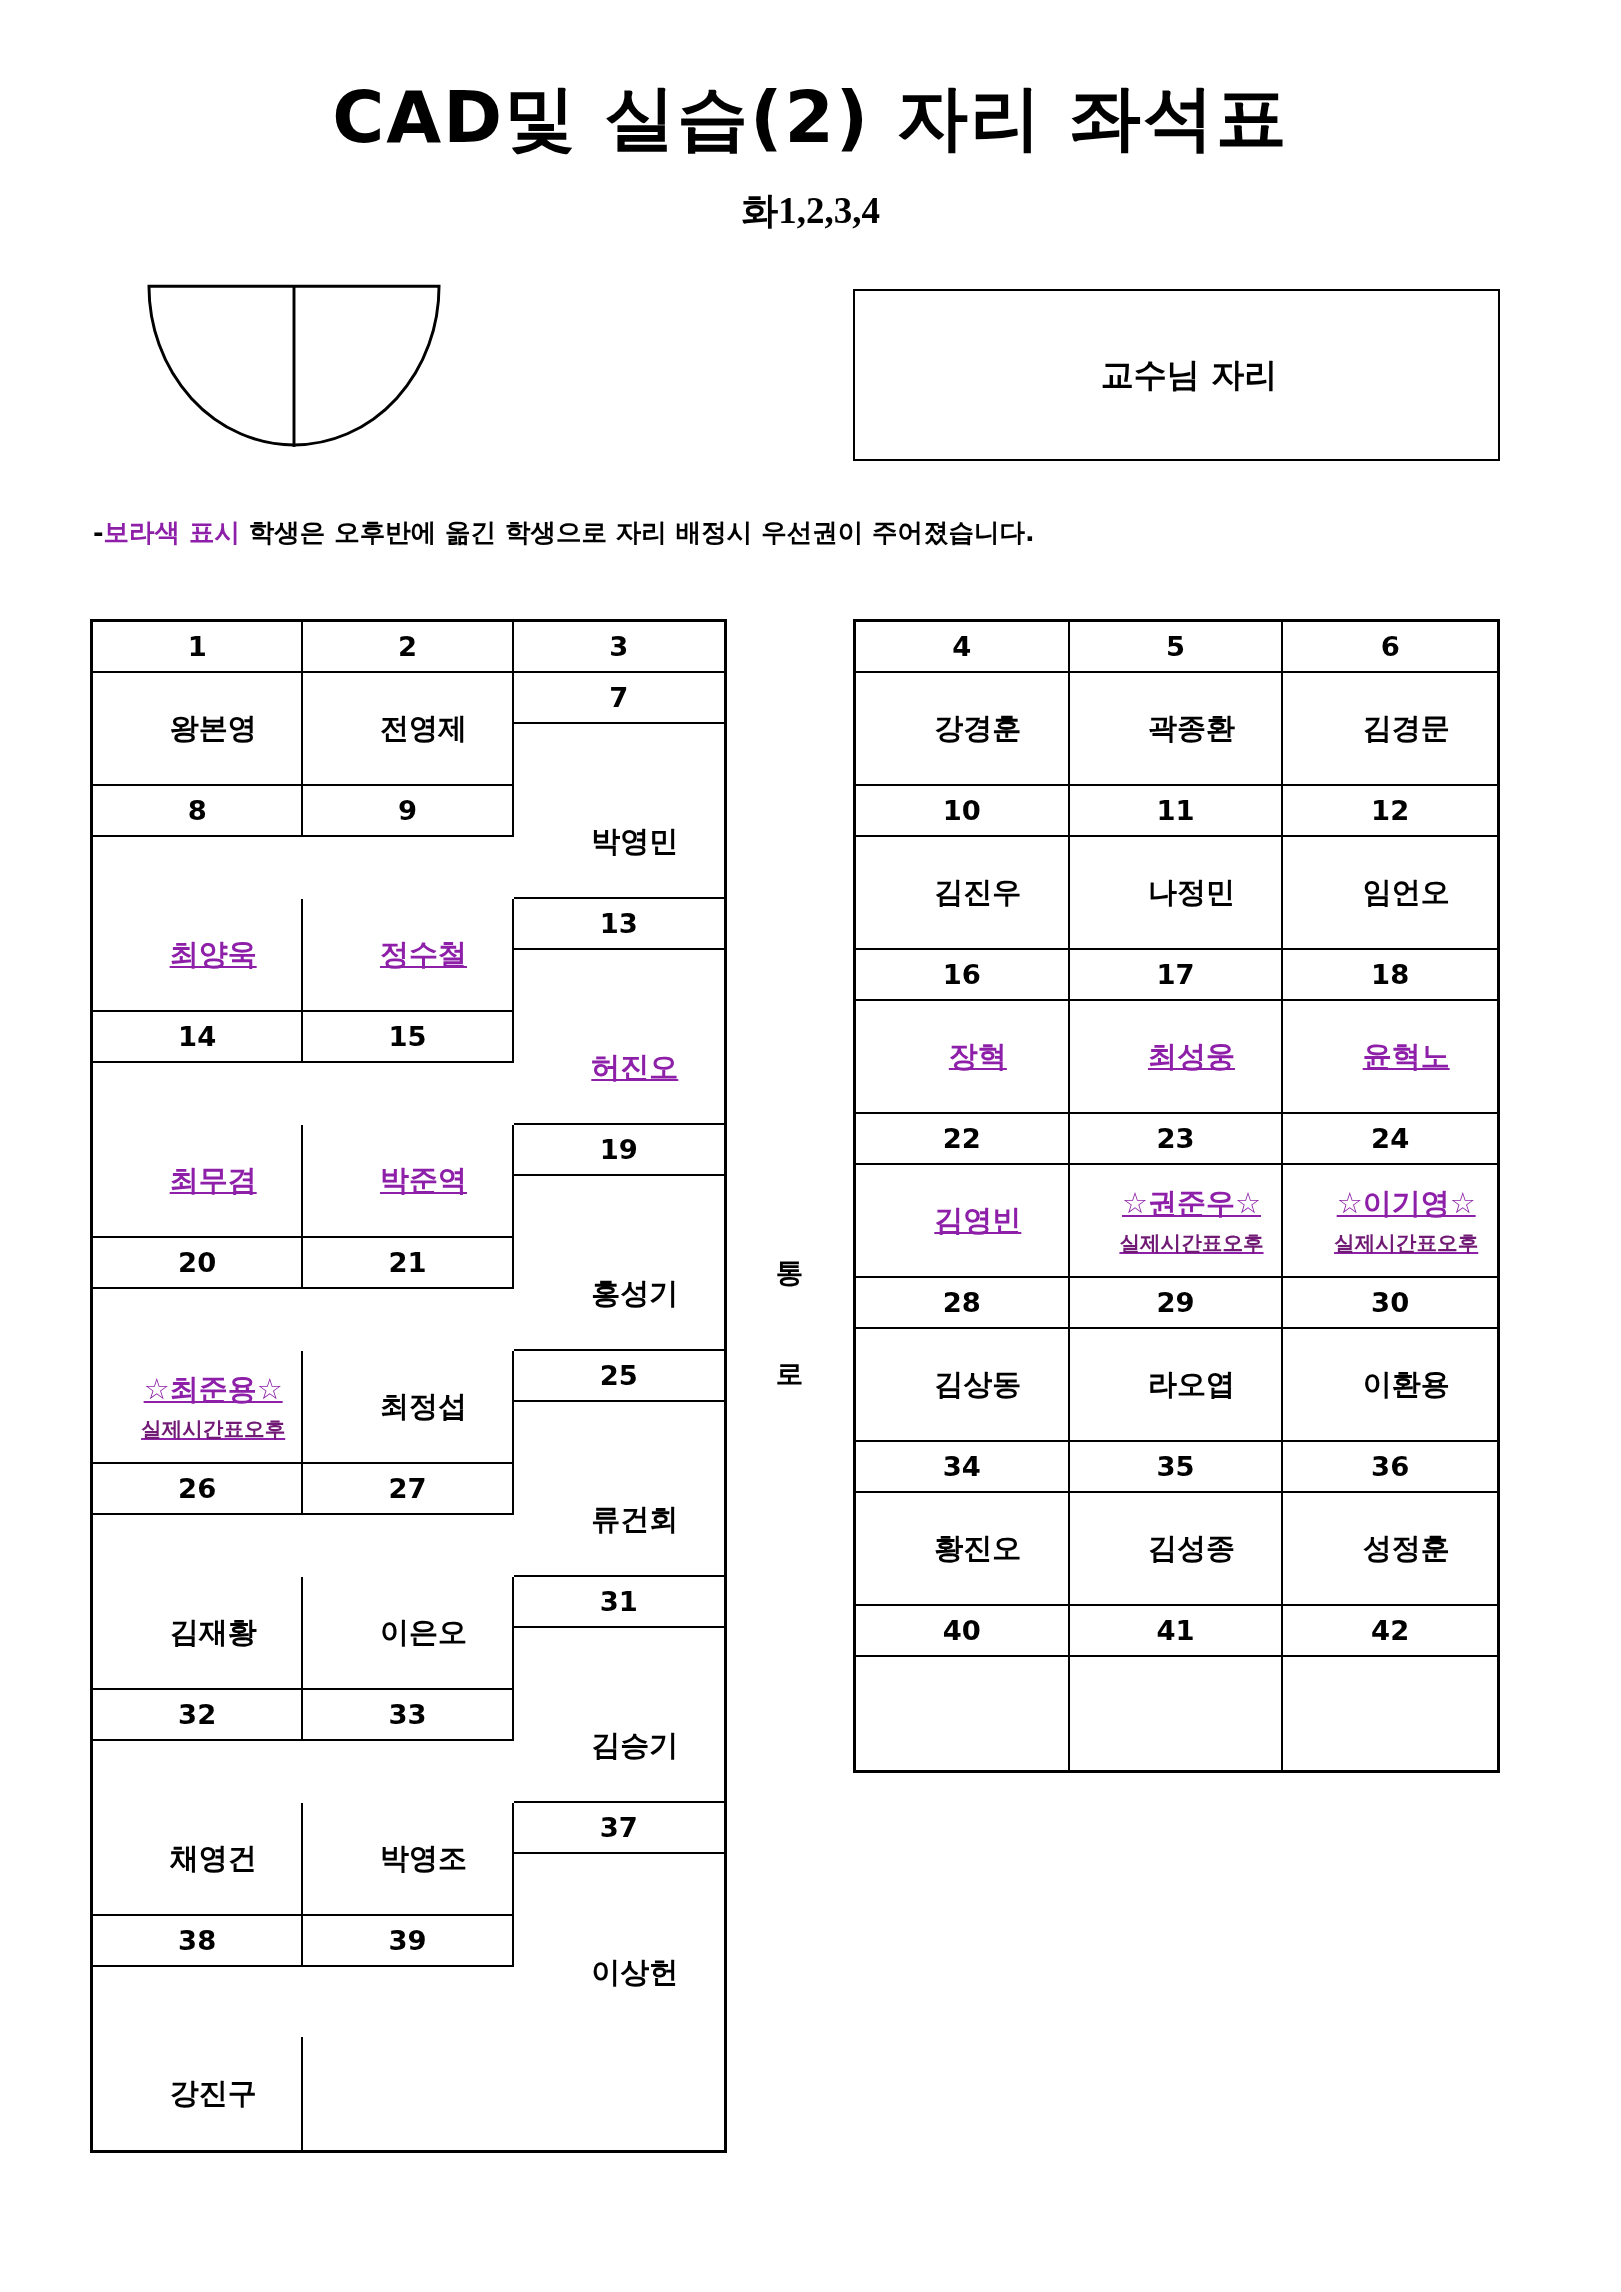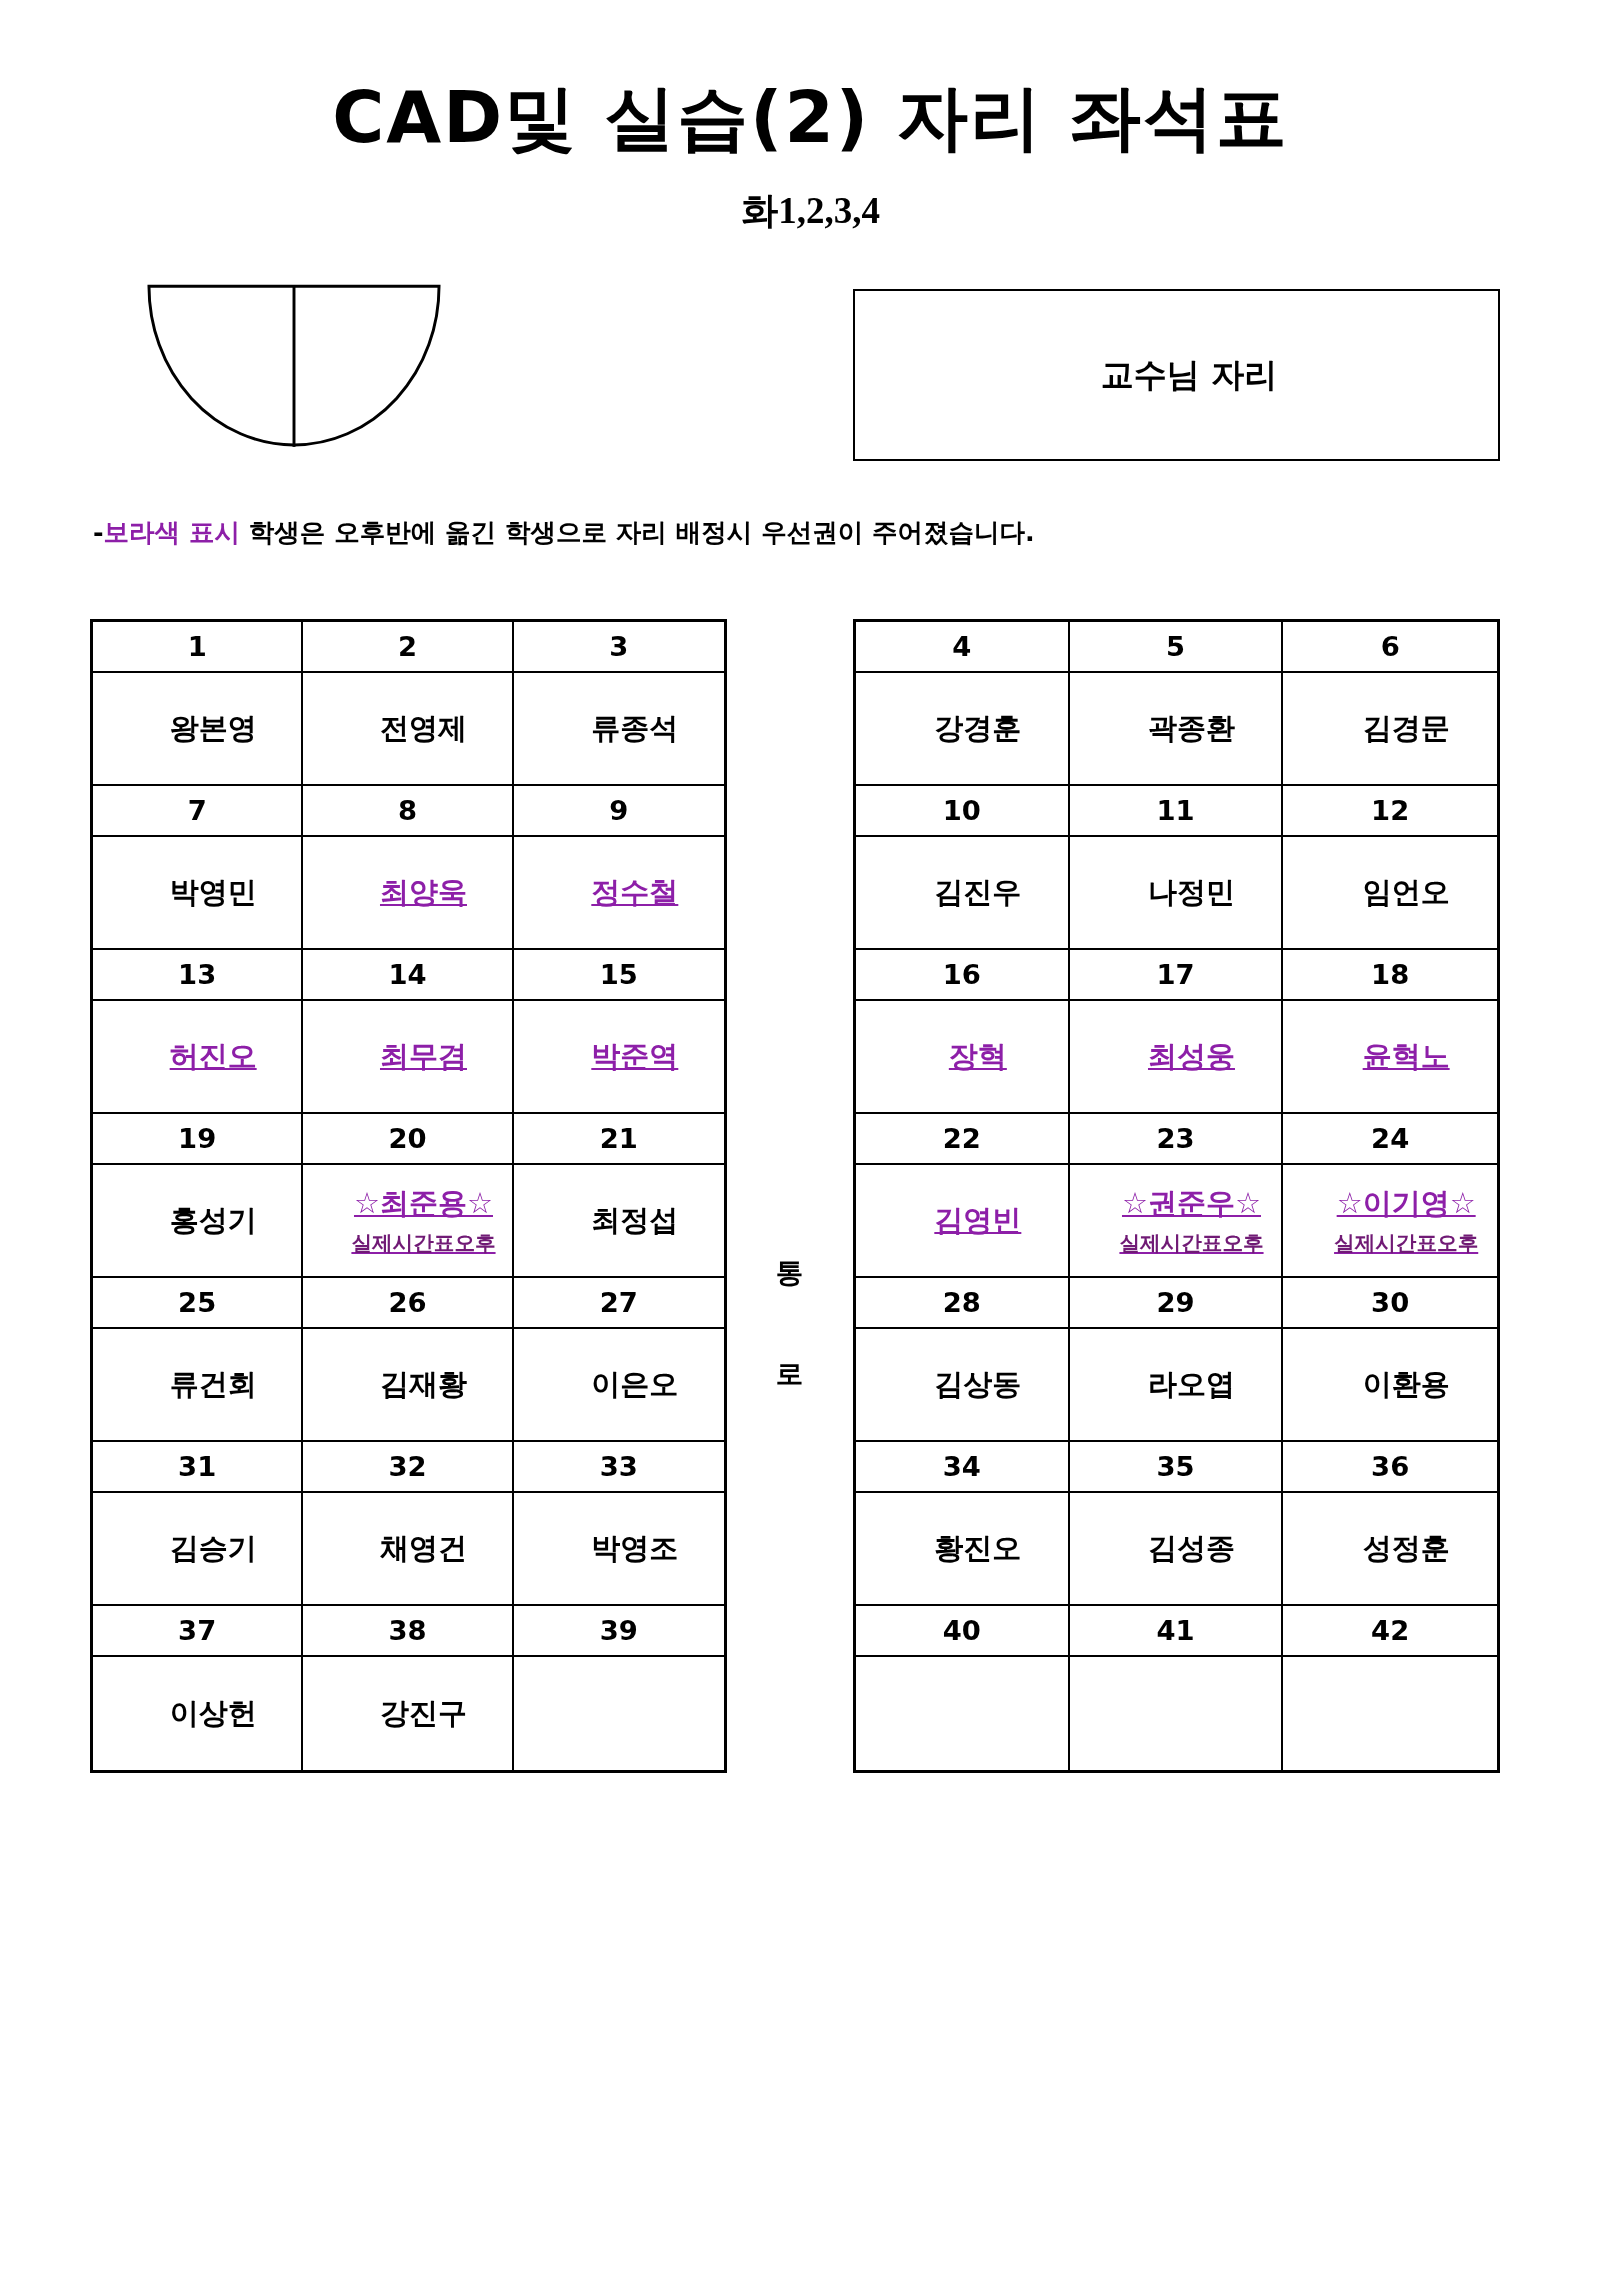--- a/index.html
+++ b/index.html
@@ -179,23 +179,20 @@
   <div class="grid grid-left" id="grid-left">
       <div class="cell num">1</div>
       <div class="cell num">2</div>
       <div class="cell num">3</div>
       <div class="cell name">
         <span>왕본영</span>
       </div>
       <div class="cell name">
         <span>전영제</span>
       </div>
-      <div class="cell name">
-        <span>류종석</span>
-      </div>
       <div class="cell num">7</div>
       <div class="cell num">8</div>
       <div class="cell num">9</div>
       <div class="cell name">
         <span>박영민</span>
       </div>
       <div class="cell name purple">
         <span>최양욱</span>
       </div>
       <div class="cell name purple">
@@ -249,21 +246,21 @@
       </div>
       <div class="cell name">
         <span>박영조</span>
       </div>
       <div class="cell num">37</div>
       <div class="cell num">38</div>
       <div class="cell num">39</div>
       <div class="cell name row-last-cell" style="border-bottom: none;">
         <span>이상헌</span>
       </div>
-      <div class="cell name row-last-cell" style="border-bottom: none;">
+      <div class="cell name row-last-cell" style="border-bottom: none; margin-top: 8px;">
         <span>강진구</span>
       </div>
     </div>
   <div class="grid grid-right" id="grid-right">
       <div class="cell num">4</div>
       <div class="cell num">5</div>
       <div class="cell num">6</div>
       <div class="cell name">
         <span>강경훈</span>
       </div>

